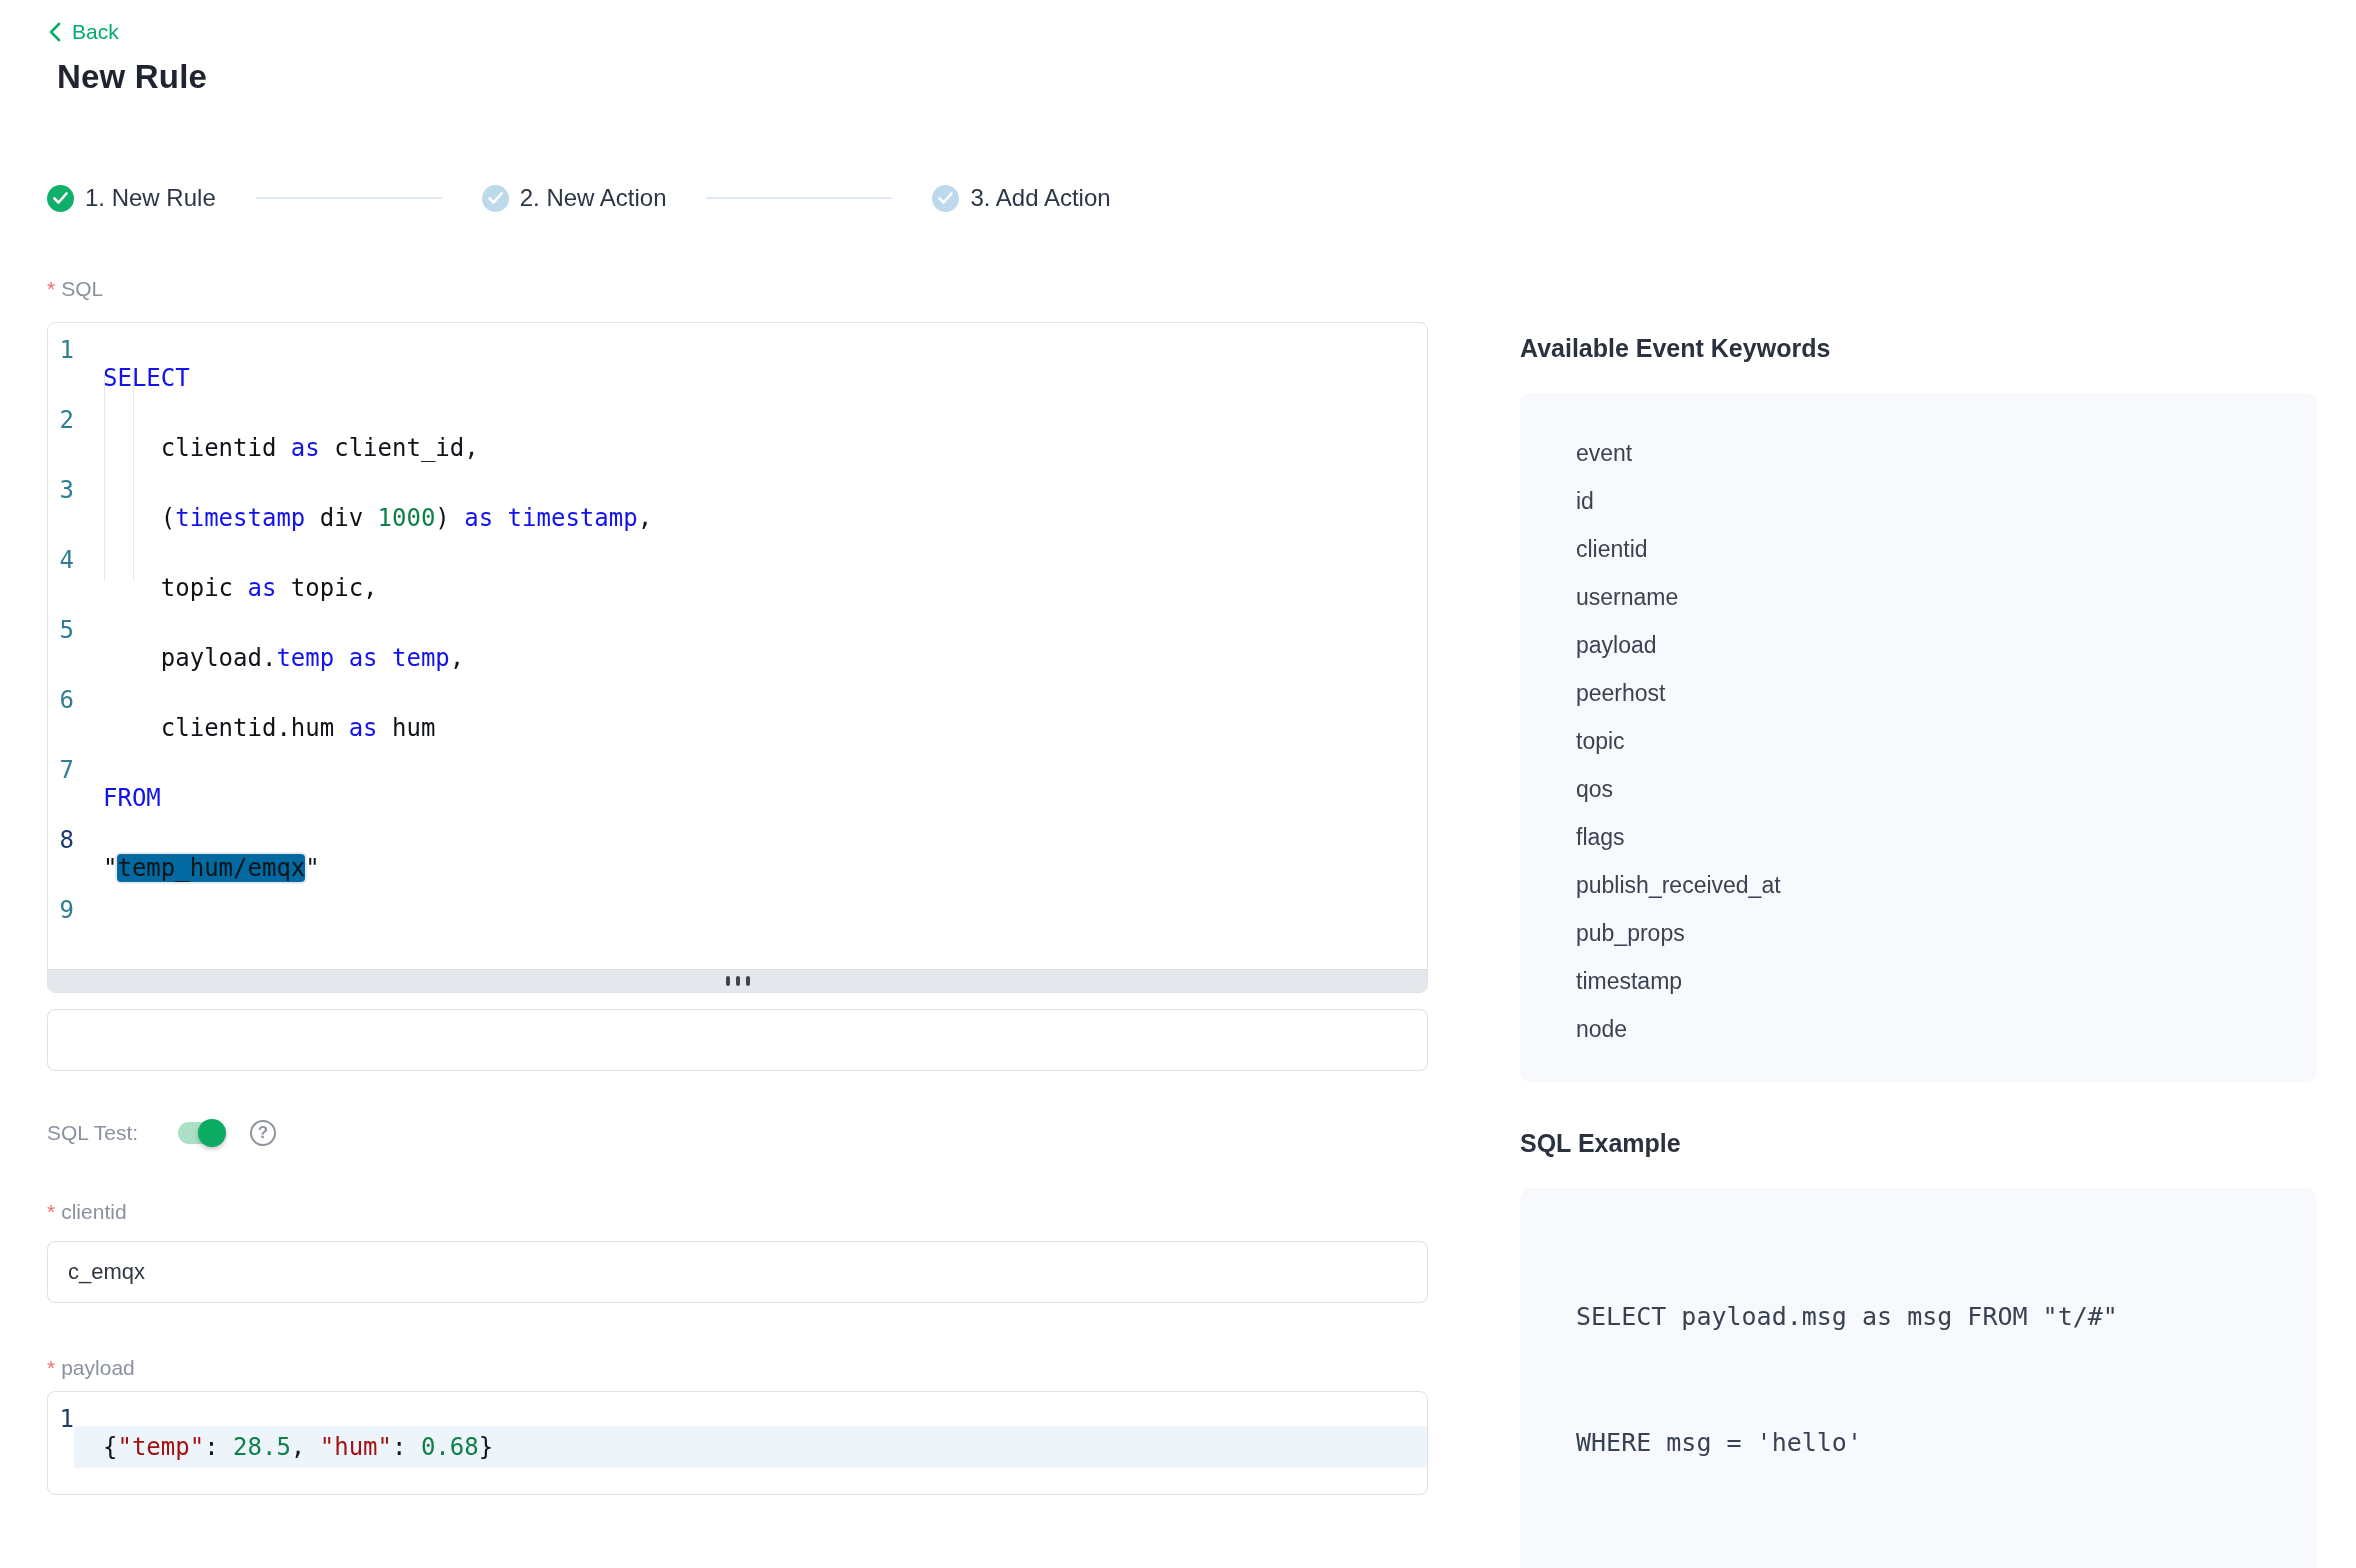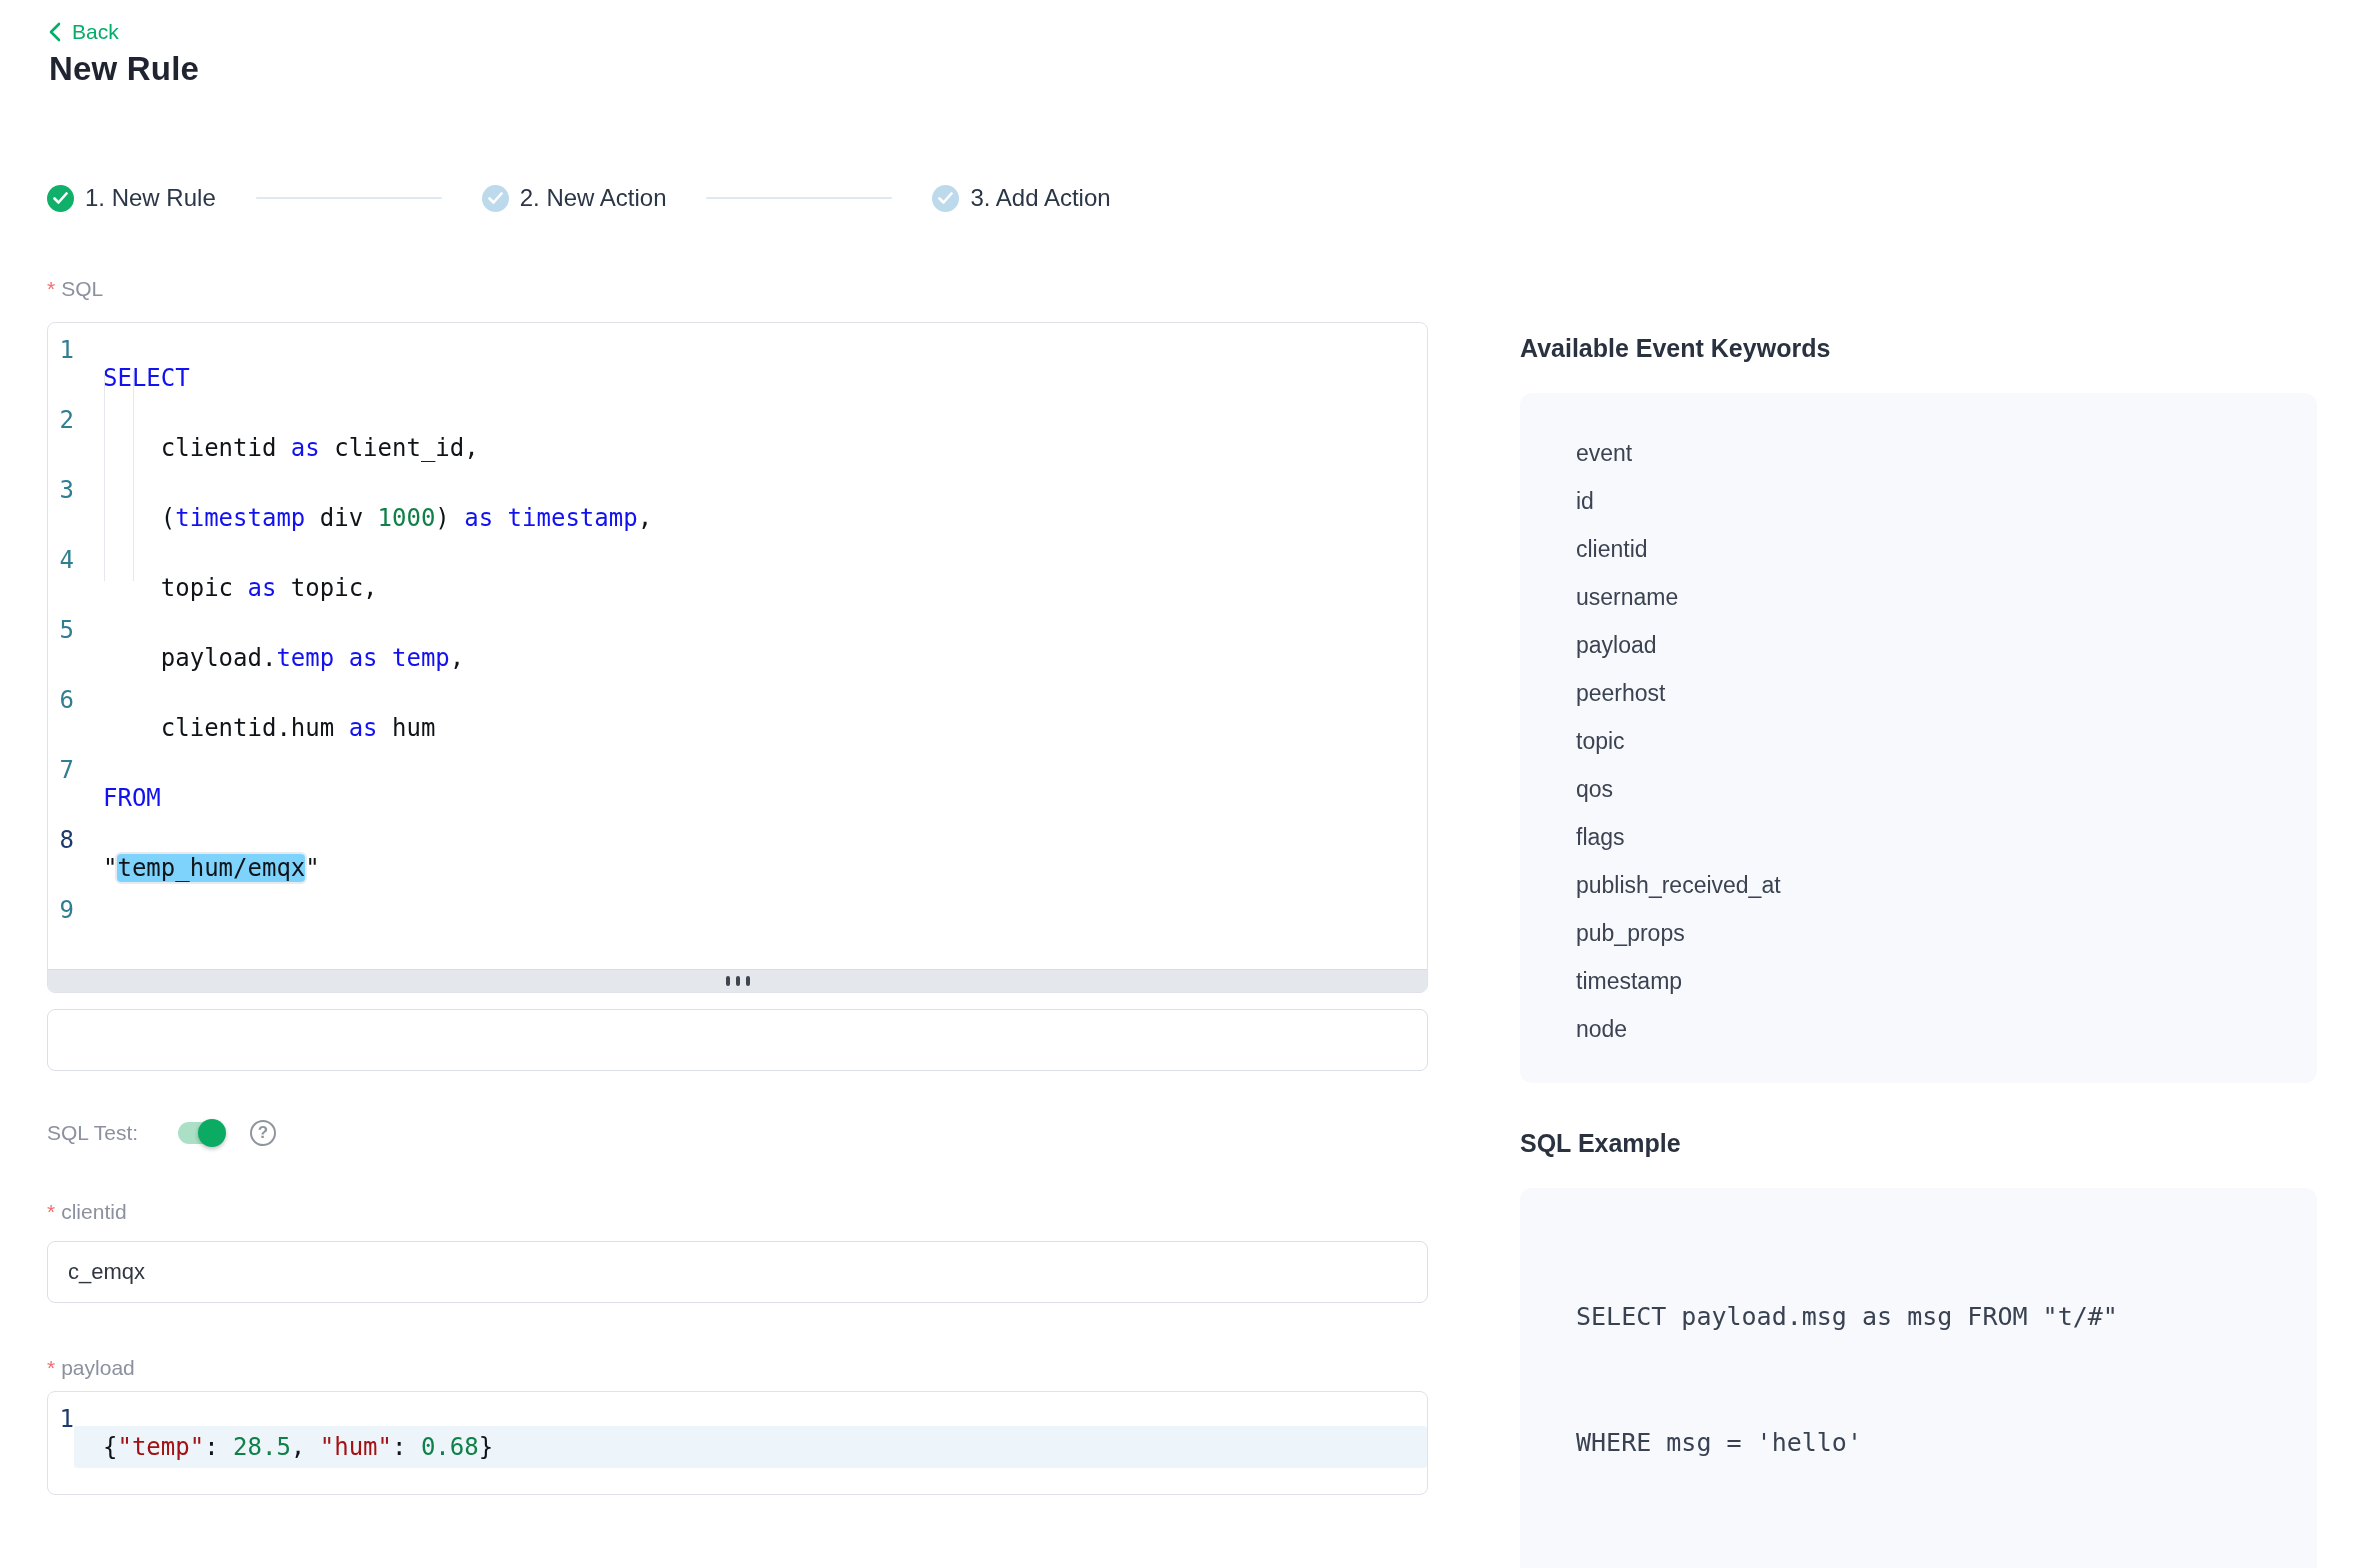--- a/index.html
+++ b/index.html
@@ -10,21 +10,21 @@
   }
   .page{position:absolute;inset:0;border-radius:14px;}
 
   
   .back-link{
     position:absolute;left:47px;top:20px;display:flex;align-items:center;gap:9px;
     color:#00ad69;font-size:21px;font-weight:500;cursor:pointer;
   }
   .back-link svg{display:block;}
   .page-title{
-    position:absolute;left:45px;top:46px;margin:4px;
+    position:absolute;left:45px;top:46px;margin:12px;
     font-size:33px;font-weight:700;color:#1f2430;letter-spacing:.2px;
   }
 
   
   .stepper{position:absolute;left:47px;top:184px;display:flex;align-items:center;}
   .step{display:flex;align-items:center;gap:11px;}
   .step-icon{width:27px;height:27px;border-radius:50%;display:flex;align-items:center;justify-content:center;flex:0 0 auto;}
   .step.done .step-icon{background:#10b06a;}
   .step.pending .step-icon{background:#bdd9ec;}
   .step-label{font-size:24px;color:#2b3647;font-weight:500;white-space:nowrap;}
@@ -44,21 +44,21 @@
   }
   .editor-body{height:640px;padding-top:6px;position:relative;}
   .code-row{display:flex;min-height:42px;line-height:42px;
     font-family:"DejaVu Sans Mono", monospace;font-size:24px;}
   .gutter-cell{width:26px;flex:0 0 26px;text-align:right;color:#2f7e92;user-select:none;}
   .gutter-cell.active{color:#1c3a6e;}
   .code-cell{padding-left:29px;white-space:pre;color:#101418;flex:1;margin-top:28px;}
   .tok-kw{color:#1212f0;}
   .tok-num{color:#0e8148;}
   .tok-str{color:#a31212;}
-  .tok-hl{background:#7dd3fc;border-radius:4px;box-shadow:0 0 0 2px #e7eaef;}
+  .tok-hl{background:#0369a1;border-radius:4px;box-shadow:0 0 0 2px #e7eaef;}
   .hl-line{background:#edf4fa;border-radius:3px;}
   .indent-guides{position:absolute;top:48px;left:0;height:210px;width:100%;pointer-events:none;}
   .indent-guides i{position:absolute;top:0;bottom:0;width:1px;background:#e4e7ec;}
   .indent-guides i.g1{left:56px;}
   .indent-guides i.g2{left:85px;}
   .editor-handle{
     height:22px;background:#e4e8ec;border-top:1px solid #d9dde3;
     display:flex;align-items:center;justify-content:center;gap:6px;cursor:row-resize;
   }
   .editor-handle b{display:block;width:4px;height:10px;border-radius:2px;background:#3f4650;}

